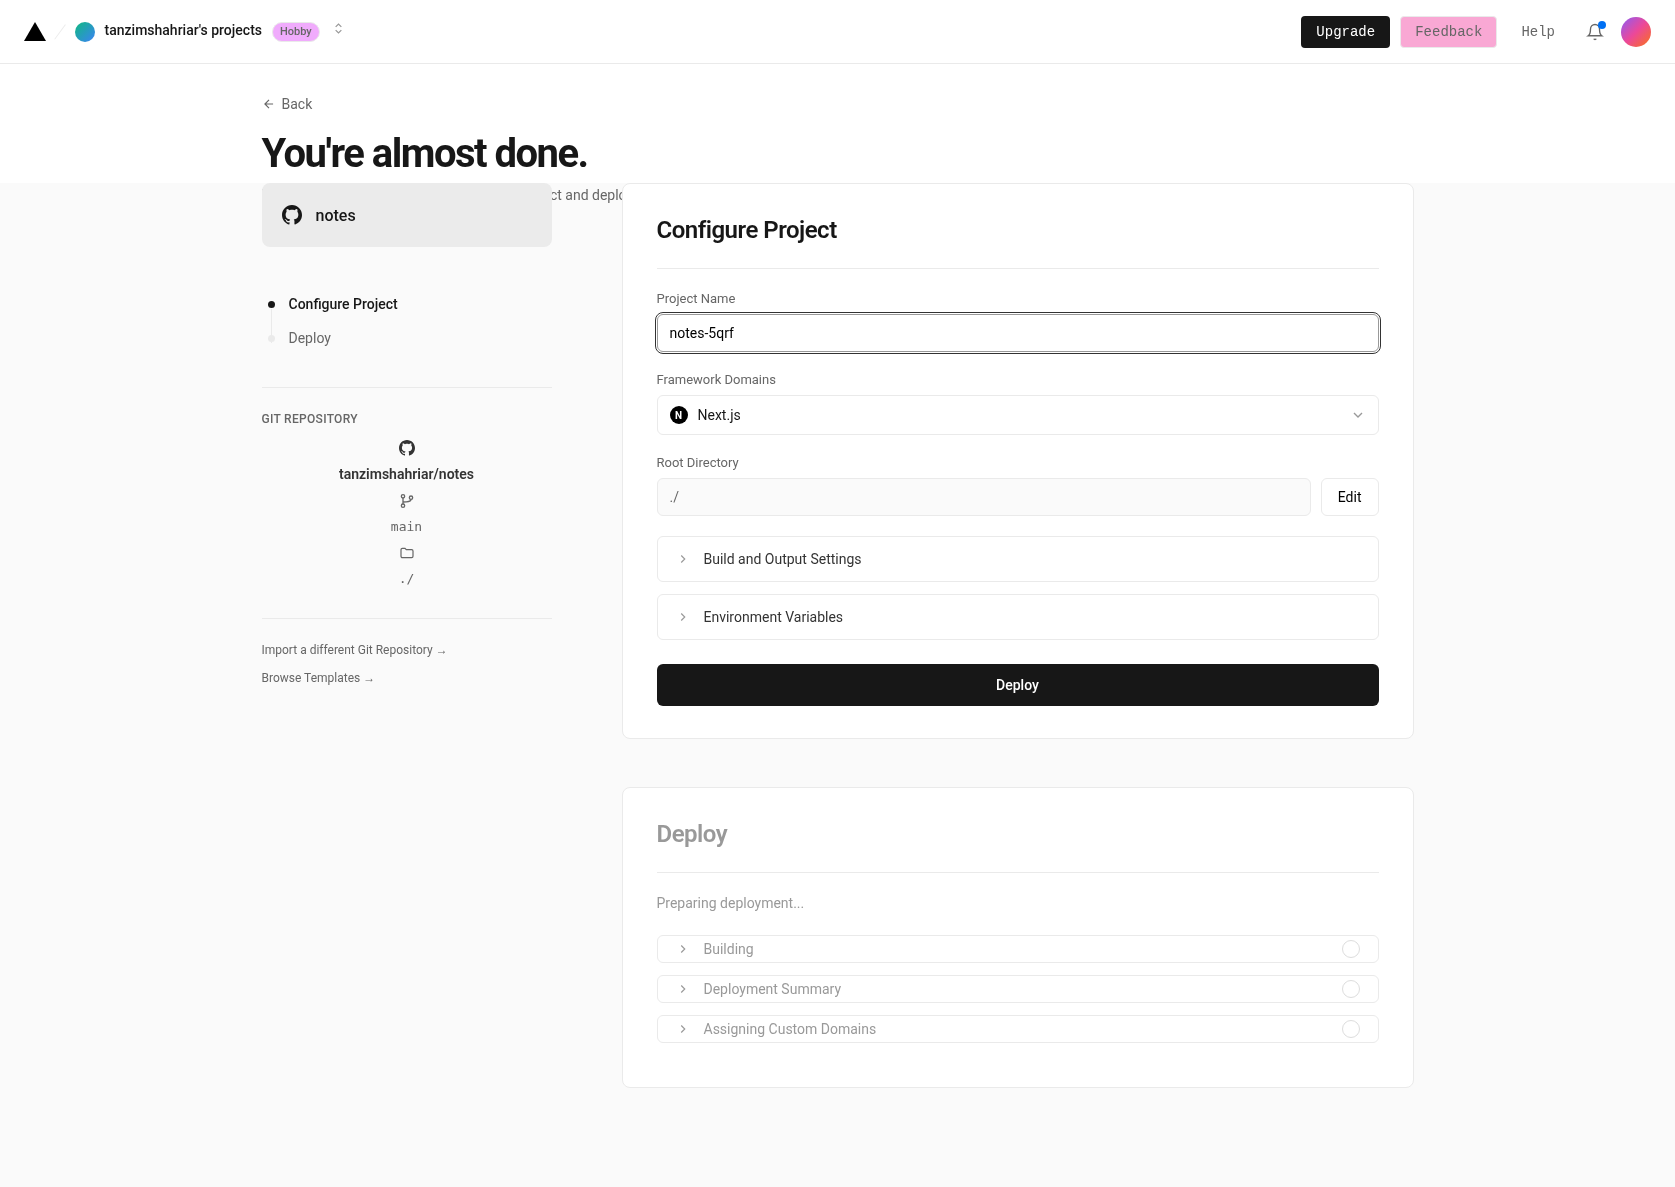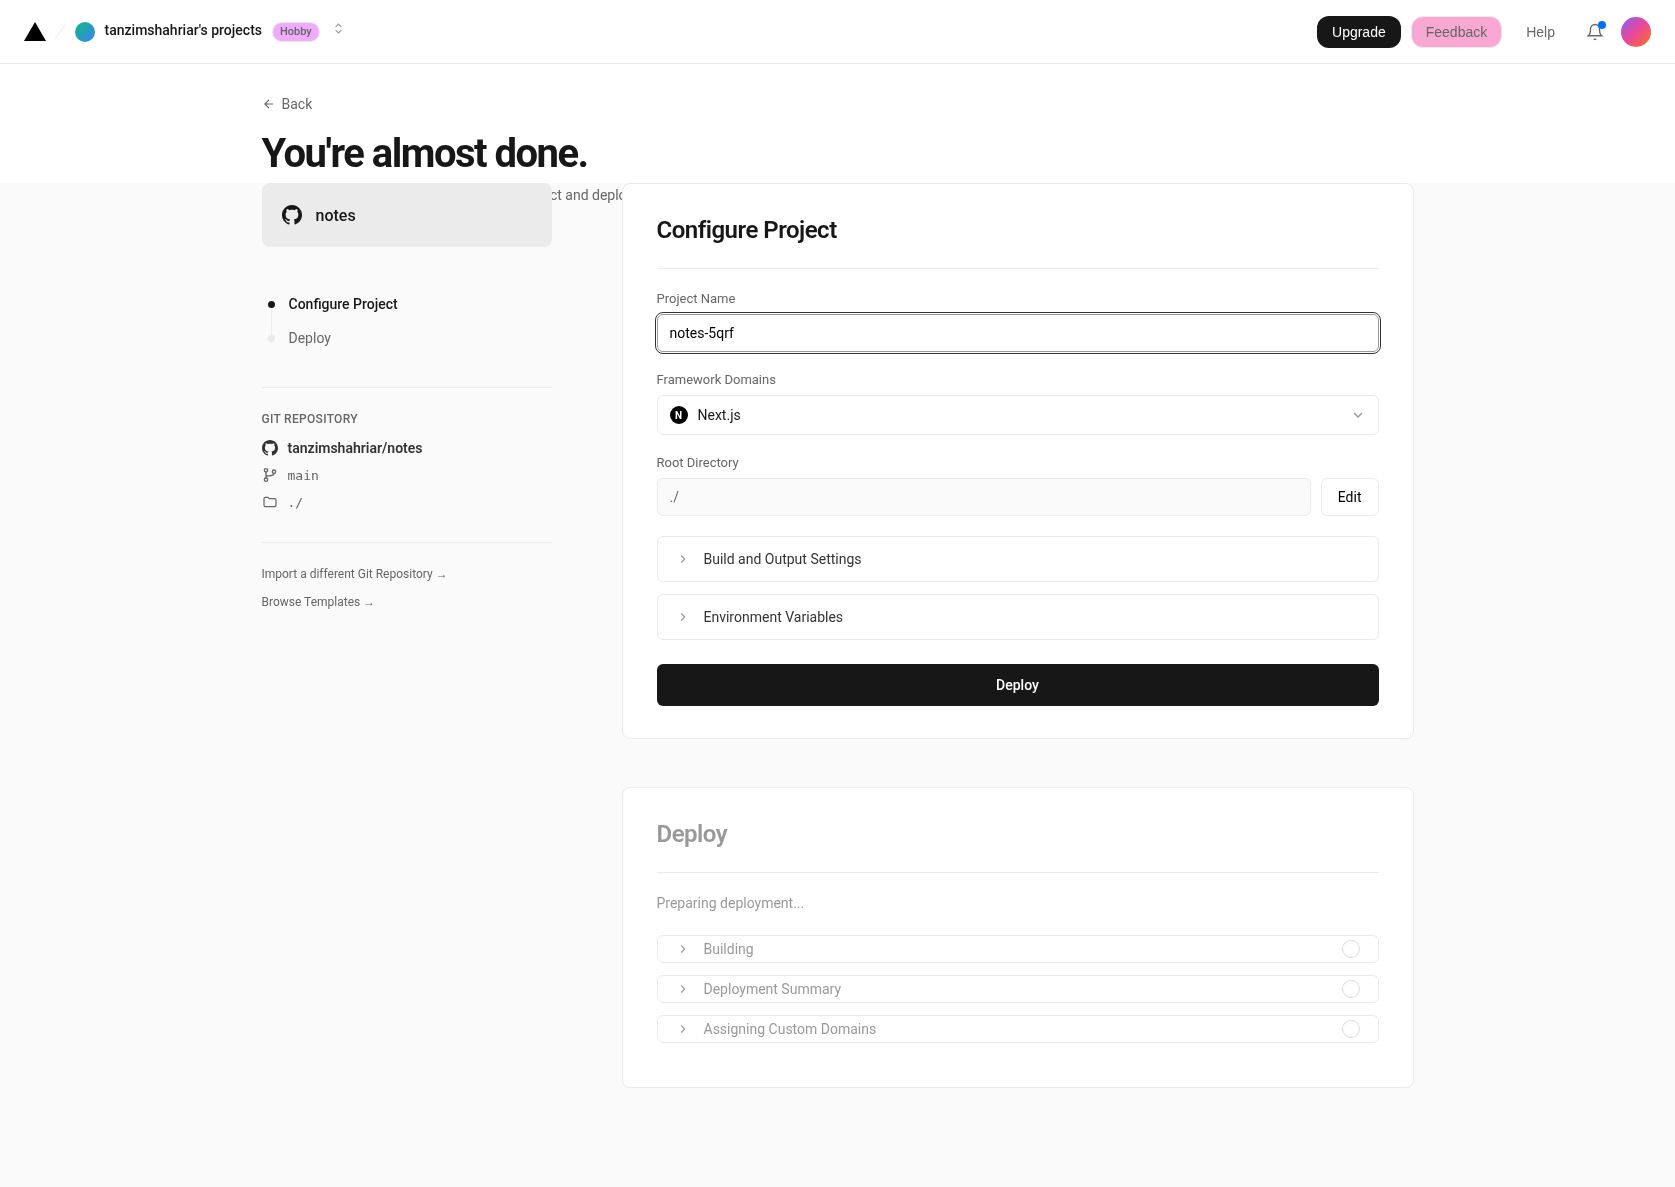--- a/index.html
+++ b/index.html
@@ -72,25 +72,25 @@
   width: 13px;
   height: 13px;
 }
 .header-right {
   display: flex;
   align-items: center;
   gap: 10px;
 }
 .btn {
   padding: 7px 14px;
-  border-radius: 12px;
+  border-radius: 4px;
   font-size: 14px;
   border: 1px solid transparent;
   cursor: pointer;
-  font-family: Liberation Sans, sans-serif;
+  font-family: Liberation Mono, monospace;
 }
 .btn-dark {
   background: #171717;
   color: #fff;
   font-weight: 500;
 }
 .btn-ghost {
   background: transparent;
   color: #666;
   border: none;
@@ -229,20 +229,21 @@
   letter-spacing: 0.3px;
   margin-bottom: 14px;
 }
 .repo-info-item {
   display: flex;
   align-items: center;
   gap: 10px;
   margin-bottom: 11px;
   font-size: 14px;
   color: #333;
+  flex-direction: column;
 }
 .repo-info-item strong {
   font-weight: 600;
 }
 .branch-text {
   font-family: Menlo, Monaco, monospace;
   font-size: 13px;
   color: #666;
 }
 .sidebar-link {

